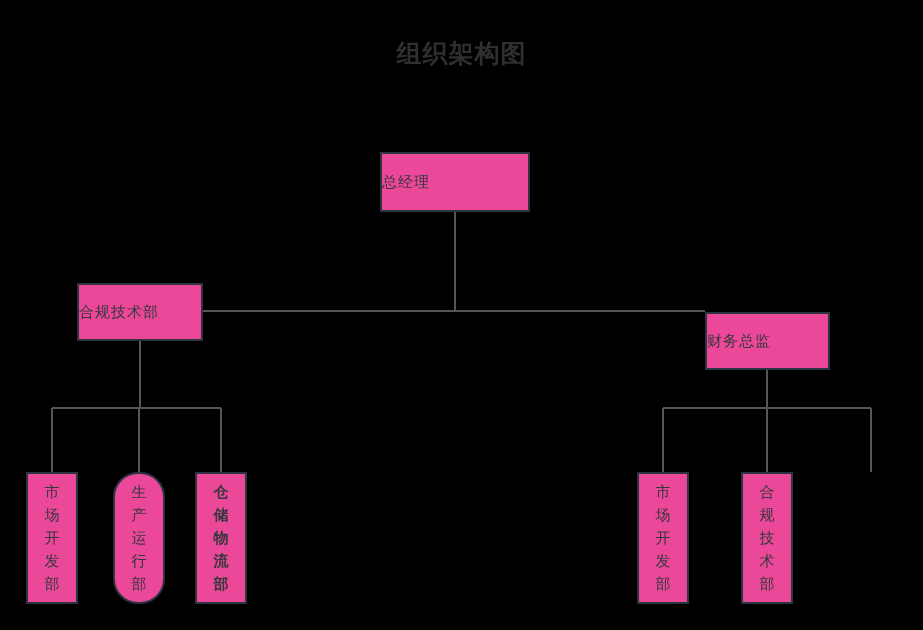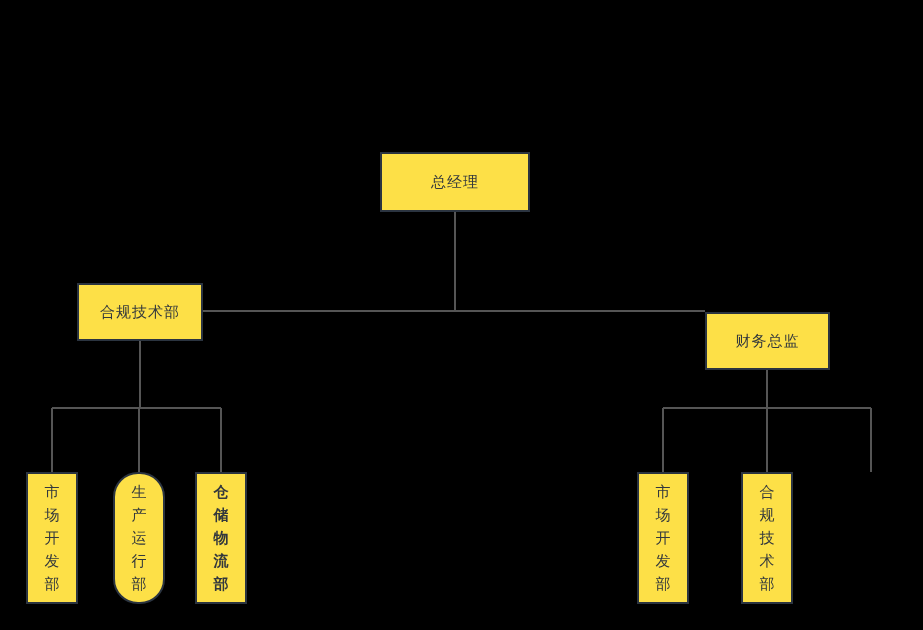--- a/index.html
+++ b/index.html
@@ -43,26 +43,26 @@
     top: 0;
     width: 923px;
     height: 630px;
     pointer-events: none;
   }
 
   
   .node {
     position: absolute;
     box-sizing: border-box;
-    background: #fde047;
+    background: #ec4899;
     border: 2px solid #2b3440;
     color: #33383d;
     display: flex;
     align-items: center;
-    justify-content: center;
+    justify-content: flex-start;
     text-align: center;
     z-index: 2;
   }
 
   .node.level-top,
   .node.level-mid {
     font-size: 15px;
     line-height: 20px;
     letter-spacing: 1px;
   }
@@ -90,20 +90,21 @@
 
   #node-finance { left: 637px; top: 472px; width: 52px;  height: 132px; }
   #node-tech    { left: 741px; top: 472px; width: 52px;  height: 132px; }
   #node-admin   { left: 845px; top: 472px; width: 52px;  height: 132px; }
 </style>
 </head>
 <body>
 
 <div id="chart-root">
 
+  <div class="chart-title">组织架构图</div>
 
   <svg class="connectors" width="923" height="630" viewBox="0 0 923 630" xmlns="http://www.w3.org/2000/svg">
     <g stroke="#555555" stroke-width="2" fill="none" shape-rendering="crispEdges">
 
       <line x1="455" y1="212" x2="455" y2="311"></line>
 
       <line x1="203" y1="311" x2="705" y2="311"></line>
 
       <line x1="140" y1="341" x2="140" y2="408"></line>
 

